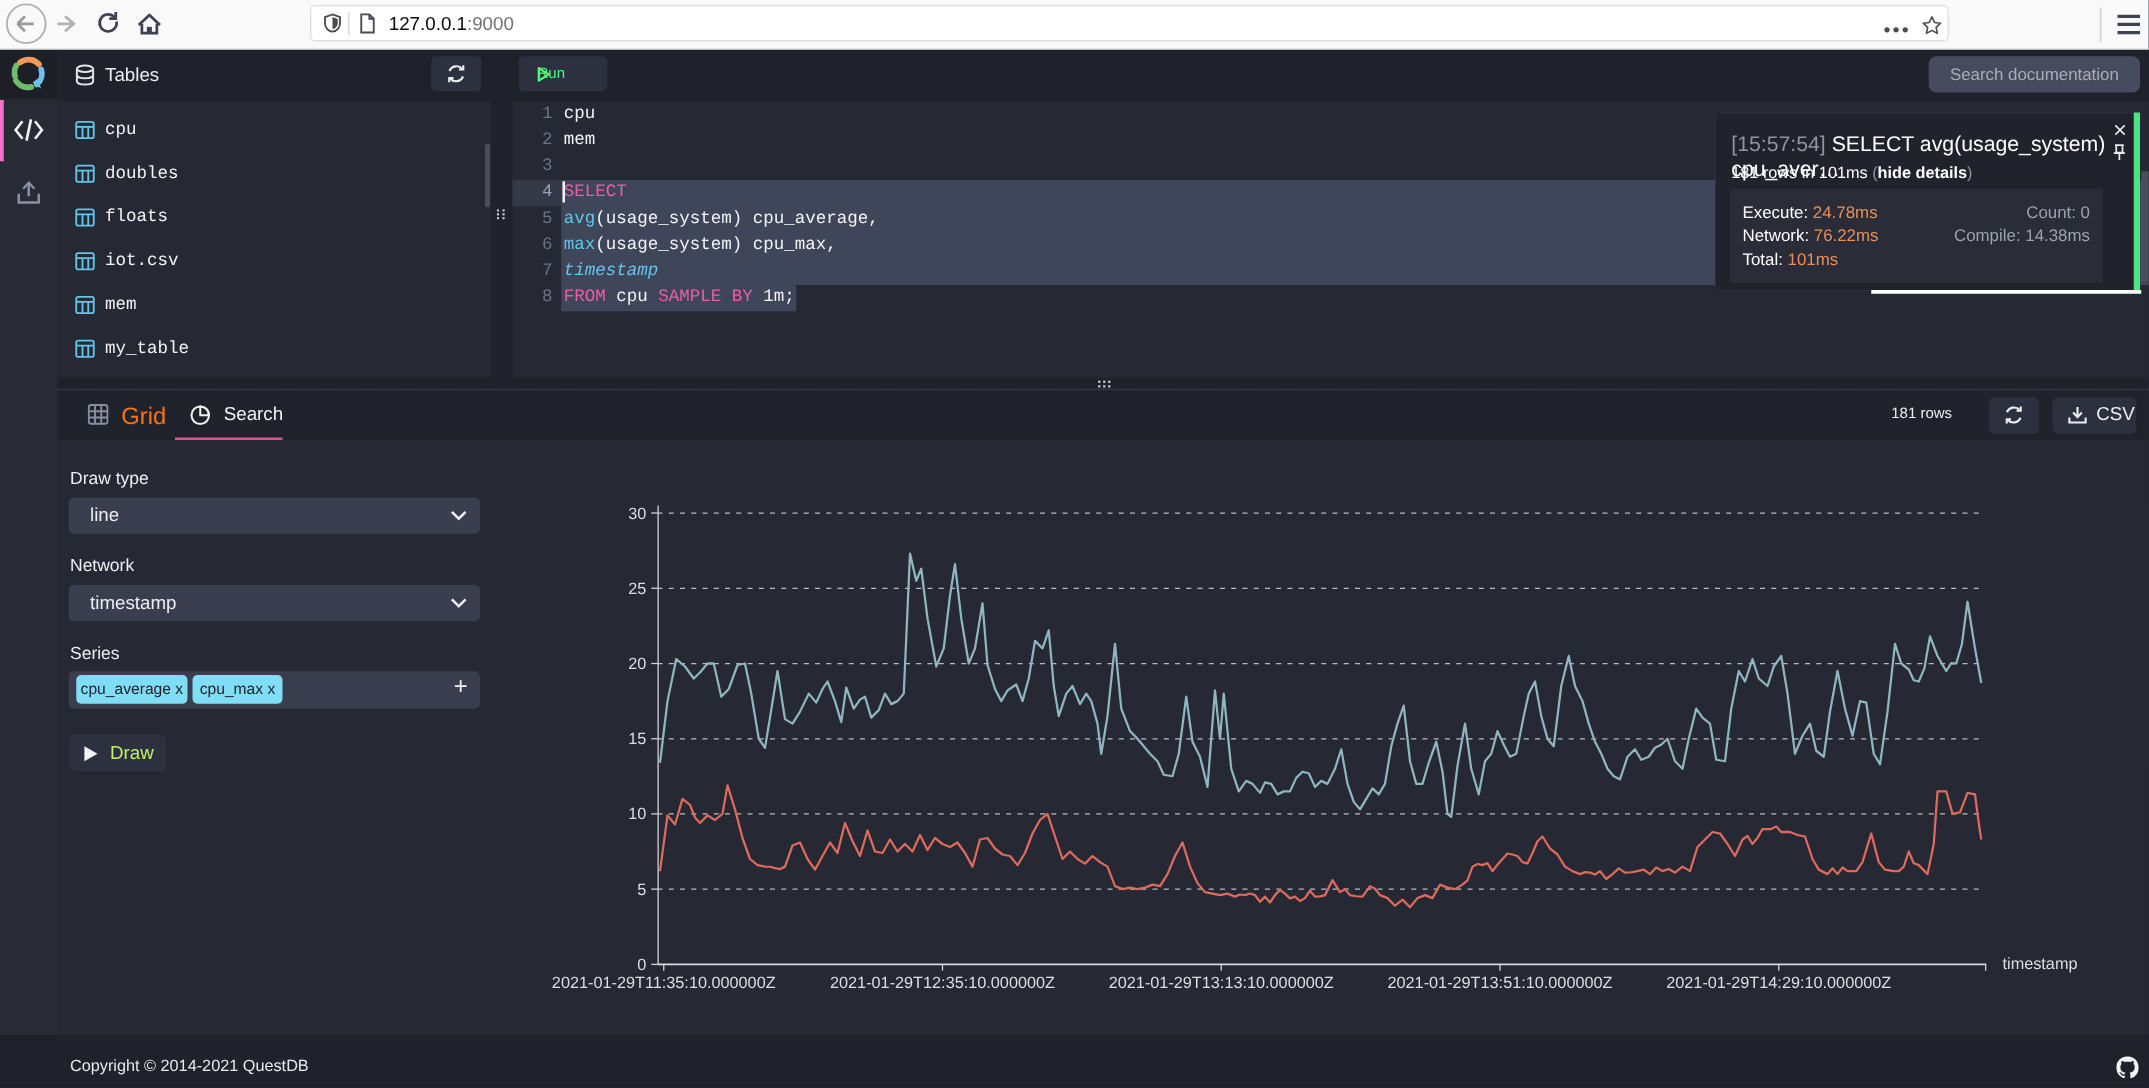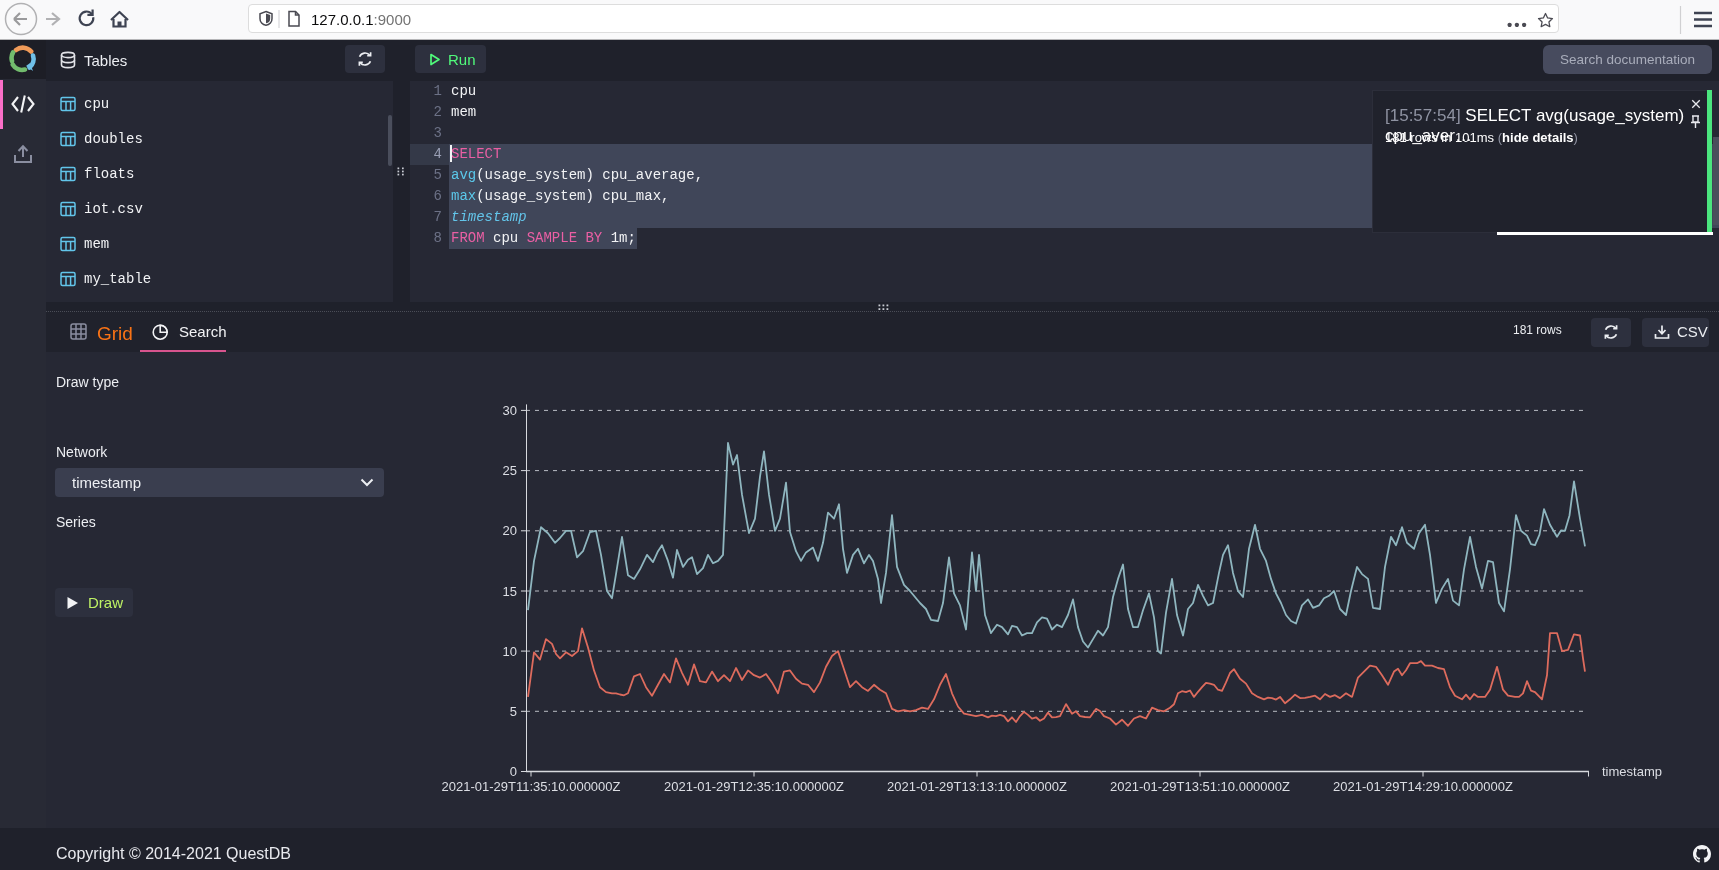--- a/index.html
+++ b/index.html
@@ -182,21 +182,21 @@
           <rect x="5" y="3.6" width="1.7" height="1.7"></rect>
           <rect x="0.5" y="6.7" width="1.7" height="1.7"></rect>
           <rect x="5" y="6.7" width="1.7" height="1.7"></rect>
         </g>
     </svg>
 
     <div class="abs btn" style="left:415px;top:5px;width:71px;height:28px"></div>
     <svg class="abs" style="left:429px;top:13px" width="12" height="13" viewBox="0 0 12 13">
       <path d="M2 1.5 L10 6.5 L2 11.5 z" fill="none" stroke="#50fa7b" stroke-width="1.7" stroke-linejoin="round"></path>
     </svg>
-    <div class="abs" style="left:448px;top:11px;font-size:15px;color:#50fa7b">Run</div>
+    <div class="abs" style="left:430px;top:11px;font-size:12px;color:#50fa7b">Run</div>
 
     <div class="abs" style="left:1543px;top:5px;width:169px;height:29px;background:#474b5e;border-radius:6px;color:#a9adbb;font-size:13.5px;text-align:center;line-height:29px">Search documentation</div>
 
     <div id="editor" class="abs">
 
       <div class="abs" style="left:39px;top:63px;width:1270px;height:84px;background:#404659"></div>
       <div class="abs" style="left:39px;top:147px;width:188px;height:21px;background:#404659"></div>
       <div class="abs" style="left:0px;top:63px;width:39px;height:21px;background:#343948"></div>
       <div class="ln" style="top:0px">1</div>
       <div class="ln" style="top:21px">2</div>
@@ -254,37 +254,48 @@
       <div class="abs btn" style="left:1596px;top:6px;width:67px;height:29px"></div>
       <svg class="abs" style="left:1608px;top:12px" width="16" height="16" viewBox="0 0 16 16">
         <path d="M8 1.5 v8 M4.5 6 L8 9.8 L11.5 6" stroke="#eceef2" stroke-width="1.7" fill="none"></path>
         <path d="M1.5 10 v4 h13 v-4" stroke="#eceef2" stroke-width="1.7" fill="none"></path>
       </svg>
       <div class="abs" style="left:1631px;top:11px;font-size:15px;color:#eceef2">CSV</div>
     </div>
 
     <div id="content" class="abs">
       <div class="abs" style="left:10px;top:22px;font-size:14px;color:#eceef2">Draw type</div>
+      <div class="abs select" style="left:9px;top:46px;width:329px;height:29px">
+        <div class="abs" style="left:17px;top:6px;font-size:15px;color:#eceef2">line</div>
+        <svg class="abs" style="left:305px;top:10px" width="14" height="9" viewBox="0 0 14 9">
+            <path d="M1.5 1.5 L7 7 L12.5 1.5" stroke="#eceef2" stroke-width="2" fill="none"></path>
+          </svg>
+      </div>
       <div class="abs" style="left:10px;top:92px;font-size:14px;color:#eceef2">Network</div>
       <div class="abs select" style="left:9px;top:116px;width:329px;height:29px">
         <div class="abs" style="left:17px;top:6px;font-size:15px;color:#eceef2">timestamp</div>
         <svg class="abs" style="left:305px;top:10px" width="14" height="9" viewBox="0 0 14 9">
             <path d="M1.5 1.5 L7 7 L12.5 1.5" stroke="#eceef2" stroke-width="2" fill="none"></path>
           </svg>
       </div>
       <div class="abs" style="left:10px;top:162px;font-size:14px;color:#eceef2">Series</div>
+      <div class="abs select" style="left:9px;top:185px;width:329px;height:30px">
+        <div class="abs" style="left:6px;top:3px;width:89px;height:23px;background:#7fdef5;border-radius:4px;color:#21222c;font-size:12.5px;line-height:23px;text-align:center;white-space:nowrap;overflow:hidden">cpu_average x</div>
+        <div class="abs" style="left:99px;top:3px;width:72px;height:23px;background:#7fdef5;border-radius:4px;color:#21222c;font-size:12.5px;line-height:23px;text-align:center;white-space:nowrap;overflow:hidden">cpu_max x</div>
+        <div class="abs" style="left:308px;top:2px;color:#f2f3f5;font-size:19px">+</div>
+      </div>
       <div class="abs btn" style="left:9px;top:236px;width:78px;height:29px"></div>
       <svg class="abs" style="left:20px;top:244px" width="13" height="14" viewBox="0 0 13 14">
           <path d="M1.5 1 L12 7 L1.5 13 z" fill="#f2f3f5"></path>
         </svg>
       <div class="abs" style="left:42px;top:242px;font-size:15px;color:#bef264">Draw</div>
     </div>
 
     <div id="footer" class="abs">
-      <div class="abs" style="left:56px;top:17px;font-size:16px;color:#e8e9ee">Copyright © 2014-2021 QuestDB</div>
+      <div class="abs" style="left:56px;top:17px;font-size:13px;color:#e8e9ee">Copyright © 2014-2021 QuestDB</div>
       <svg class="abs" style="left:1693px;top:17px" width="18" height="18" viewBox="0 0 16 16">
         <path fill="#f2f3f5" d="M8 0C3.58 0 0 3.58 0 8c0 3.54 2.29 6.53 5.47 7.59.4.07.55-.17.55-.38 0-.19-.01-.82-.01-1.49-2.01.37-2.53-.49-2.69-.94-.09-.23-.48-.94-.82-1.13-.28-.15-.68-.52-.01-.53.63-.01 1.08.58 1.23.82.72 1.21 1.87.87 2.33.66.07-.52.28-.87.51-1.07-1.78-.2-3.64-.89-3.64-3.95 0-.87.31-1.59.82-2.15-.08-.2-.36-1.02.08-2.12 0 0 .67-.21 2.2.82.64-.18 1.32-.27 2-.27s1.36.09 2 .27c1.53-1.04 2.2-.82 2.2-.82.44 1.1.16 1.92.08 2.12.51.56.82 1.27.82 2.15 0 3.07-1.87 3.75-3.65 3.95.29.25.54.73.54 1.48 0 1.07-.01 1.93-.01 2.2 0 .21.15.46.55.38A8.01 8.01 0 0 0 16 8c0-4.42-3.58-8-8-8z"></path>
       </svg>
     </div>
   </div>
 
   <svg id="chartsvg" class="abs" style="left:0;top:0;" width="1719" height="870" viewBox="0 0 1719 870">
   <line x1="526" y1="711.3" x2="1588" y2="711.3" class="gridline"></line>
   <line x1="526" y1="651.1" x2="1588" y2="651.1" class="gridline"></line>
   <line x1="526" y1="591.0" x2="1588" y2="591.0" class="gridline"></line>
@@ -321,20 +332,27 @@
   <text x="1602" y="775.5" font-size="13" fill="#dcdee4" font-family="Liberation Sans, sans-serif">timestamp</text>
   <polyline points="528.0,610.2 534.0,560.9 541.0,527.2 548.0,533.2 555.0,542.8 560.0,538.0 566.0,530.8 571.0,530.8 577.0,557.3 583.0,551.2 590.0,532.0 596.0,530.8 601.0,554.9 607.0,591.0 612.0,598.2 616.0,574.1 622.0,536.8 628.0,575.3 634.0,578.9 640.0,569.3 647.0,554.9 653.0,562.1 658.0,551.2 662.0,545.2 668.0,560.9 673.0,577.7 677.0,550.0 683.0,566.9 688.0,559.7 692.0,557.3 697.0,574.1 703.0,568.1 708.0,554.9 713.0,563.3 718.0,560.9 723.0,554.9 728.0,442.9 733.0,464.6 737.0,455.0 742.0,494.7 749.0,533.2 755.0,518.7 760.0,476.6 764.0,451.3 769.0,494.7 775.0,530.8 780.0,518.7 786.0,482.6 790.0,532.0 796.0,551.2 801.0,560.9 806.0,552.4 813.0,547.6 818.0,560.9 823.0,542.8 828.0,512.7 834.0,518.7 839.0,504.3 843.0,548.8 847.0,572.9 853.0,554.9 858.0,548.8 864.0,563.3 869.0,554.9 873.0,560.9 878.0,578.9 881.0,603.0 886.0,572.9 892.0,515.1 897.0,566.9 904.0,584.9 910.0,591.0 915.0,597.0 920.0,603.0 926.0,609.0 931.0,619.8 938.0,621.0 943.0,603.0 949.0,557.3 954.0,593.4 960.0,605.4 966.0,629.5 972.0,552.4 976.0,591.0 979.0,554.9 985.0,615.0 991.0,633.1 997.0,624.7 1002.0,627.1 1008.0,634.3 1012.0,625.9 1017.0,627.1 1022.0,635.5 1027.0,633.1 1032.0,633.1 1037.0,622.3 1042.0,617.4 1047.0,618.6 1052.0,629.5 1057.0,624.7 1062.0,627.1 1068.0,615.0 1073.0,599.4 1078.0,627.1 1083.0,641.5 1088.0,647.5 1093.0,639.1 1098.0,630.7 1103.0,635.5 1108.0,627.1 1113.0,597.0 1118.0,578.9 1123.0,564.5 1128.0,609.0 1133.0,627.1 1138.0,627.1 1143.0,610.2 1149.0,593.4 1154.0,617.4 1158.0,651.1 1161.0,653.5 1166.0,612.6 1172.0,578.9 1177.0,615.0 1183.0,635.5 1188.0,609.0 1193.0,603.0 1198.0,584.9 1203.0,595.8 1208.0,605.4 1213.0,603.0 1219.0,572.9 1223.0,554.9 1228.0,545.2 1233.0,572.9 1238.0,591.0 1243.0,597.0 1249.0,548.8 1255.0,524.8 1260.0,548.8 1266.0,560.9 1271.0,578.9 1276.0,593.4 1281.0,603.0 1286.0,615.0 1291.0,621.0 1296.0,623.5 1302.0,605.4 1308.0,599.4 1313.0,607.8 1319.0,605.4 1324.0,598.2 1329.0,595.8 1334.0,591.0 1340.0,609.0 1346.0,615.0 1351.0,591.0 1357.0,566.9 1362.0,574.1 1368.0,578.9 1373.0,607.8 1380.0,609.0 1385.0,566.9 1391.0,536.8 1396.0,545.2 1402.0,527.2 1407.0,542.8 1414.0,548.8 1419.0,533.2 1425.0,524.8 1430.0,554.9 1436.0,603.0 1442.0,588.6 1448.0,578.9 1453.0,600.6 1459.0,605.4 1464.0,569.3 1470.0,536.8 1476.0,566.9 1482.0,588.6 1488.0,560.9 1493.0,562.1 1499.0,603.0 1504.0,611.4 1510.0,569.3 1516.0,515.1 1521.0,530.8 1527.0,535.6 1531.0,544.2 1535.0,545.2 1539.5,534.7 1544.0,509.1 1550.0,524.8 1557.0,536.8 1561.0,530.5 1565.0,530.8 1569.5,515.4 1574.0,481.4 1580.0,518.7 1585.0,546.4" fill="none" stroke="#8fb6bf" stroke-width="1.8" stroke-linejoin="round"></polyline>
   <polyline points="528.0,696.9 534.0,652.3 540.0,659.6 546.0,639.1 552.0,643.9 556.0,654.0 560.0,658.4 566.0,652.3 572.0,656.0 578.0,651.1 582.0,628.3 588.0,647.5 594.0,670.4 600.0,687.2 606.0,692.1 612.0,693.3 616.0,693.4 620.0,694.5 624.0,695.3 628.0,693.3 634.0,676.4 640.0,674.0 646.0,687.2 652.0,695.7 658.0,684.8 664.0,674.0 670.0,682.4 676.0,658.4 682.0,672.8 688.0,684.8 694.0,664.4 700.0,681.2 706.0,682.4 712.0,671.6 718.0,681.2 724.0,675.2 730.0,681.2 736.0,668.0 742.0,680.0 748.0,670.4 754.0,675.2 760.0,677.6 766.0,674.0 772.0,682.4 778.0,693.3 784.0,671.6 790.0,670.4 796.0,678.8 802.0,683.6 808.0,684.8 814.0,692.1 820.0,682.4 826.0,666.8 832.0,656.0 838.0,651.1 844.0,669.2 850.0,687.2 856.0,681.2 862.0,687.2 868.0,690.9 874.0,684.8 880.0,689.7 886.0,693.3 892.0,708.9 898.0,711.3 904.0,710.1 910.0,711.3 916.0,710.1 922.0,707.7 928.0,708.9 934.0,699.3 940.0,684.8 946.0,674.0 952.0,693.3 958.0,706.5 964.0,713.7 970.0,714.9 976.0,716.1 982.0,714.9 988.0,717.3 992.0,715.6 996.0,716.1 1000.0,714.8 1004.0,716.1 1008.0,721.4 1012.0,717.3 1016.0,722.0 1020.0,716.1 1024.0,711.9 1028.0,714.9 1032.0,718.7 1036.0,717.3 1040.0,720.8 1044.0,718.5 1048.0,712.6 1052.0,717.3 1056.0,717.1 1060.0,716.1 1066.0,704.1 1072.0,713.7 1076.0,711.3 1080.0,716.1 1085.0,717.0 1090.0,717.3 1096.0,708.9 1100.0,711.0 1104.0,716.1 1110.0,718.5 1116.0,724.6 1122.0,719.7 1128.0,725.8 1134.0,718.5 1140.0,716.1 1146.0,718.5 1152.0,707.7 1158.0,710.1 1164.0,711.3 1170.0,707.7 1174.0,704.3 1178.0,693.3 1182.0,691.2 1186.0,692.1 1190.0,690.5 1194.0,696.9 1198.0,691.8 1202.0,687.2 1206.0,682.8 1210.0,683.6 1214.0,684.8 1218.0,689.7 1222.0,690.8 1226.0,682.4 1230.0,673.0 1234.0,669.2 1240.0,678.8 1246.0,683.6 1252.0,693.3 1258.0,696.9 1264.0,699.3 1268.0,697.7 1272.0,698.1 1276.0,699.6 1280.0,696.9 1285.0,703.2 1290.0,699.3 1295.0,694.7 1300.0,698.1 1305.0,697.8 1310.0,696.9 1315.0,695.7 1320.0,699.3 1325.0,694.0 1330.0,696.9 1335.0,695.2 1340.0,698.1 1346.0,693.3 1352.0,696.9 1358.0,677.6 1364.0,671.6 1370.0,665.6 1376.0,666.8 1382.0,675.2 1388.0,684.8 1394.0,671.6 1398.0,668.8 1402.0,675.2 1406.0,670.3 1410.0,663.2 1417.0,663.2 1421.0,661.1 1425.0,665.6 1432.0,665.6 1438.0,668.0 1444.0,669.2 1450.0,687.2 1455.0,695.7 1462.0,699.3 1466.0,694.6 1470.0,699.3 1474.0,694.0 1478.0,696.9 1485.0,696.9 1490.0,689.7 1497.0,666.8 1503.0,689.7 1508.0,695.7 1515.0,696.9 1519.0,696.9 1523.0,693.4 1527.0,681.2 1531.0,690.6 1535.0,692.1 1542.0,699.3 1547.0,675.2 1550.0,633.1 1557.0,633.1 1562.0,651.1 1568.0,649.9 1574.0,634.3 1580.0,635.5 1583.0,658.4 1585.0,671.6" fill="none" stroke="#dd6b5d" stroke-width="1.8" stroke-linejoin="round"></polyline>
   </svg>
 
   <div id="notif" class="abs" style="left:1372px;top:90px;width:340px;height:143px;background:#20222c;border:1px solid #2c2e3a;">
     <div class="abs" style="left:334px;top:-1px;width:5px;height:143px;background:#4be57e"></div>
     <div class="abs" style="left:124px;top:141px;width:216px;height:3px;background:#fff"></div>
     <div class="abs" style="left:12px;top:15px;font-size:17px;color:#fff"><span style="color:#8f93a2">[15:57:54]</span> SELECT avg(usage_system) cpu_aver…</div>
     <div class="abs" style="left:12px;top:39px;font-size:13px;color:#fff">181 rows in 101ms <span style="color:#8f93a2">(</span><b>hide details</b><span style="color:#8f93a2">)</span></div>
+    <div class="abs" style="left:11px;top:60px;width:298px;height:75px;background:#2a2c38">
+      <div class="abs" style="left:10px;top:11px;font-size:13.5px;color:#fff">Execute: <span style="color:#e89058">24.78ms</span></div>
+      <div class="abs" style="left:10px;top:30px;font-size:13.5px;color:#fff">Network: <span style="color:#e89058">76.22ms</span></div>
+      <div class="abs" style="left:10px;top:49px;font-size:13.5px;color:#fff">Total: <span style="color:#e89058">101ms</span></div>
+      <div class="abs" style="right:10px;top:11px;font-size:13.5px;color:#9da1b0">Count: 0</div>
+      <div class="abs" style="right:10px;top:30px;font-size:13.5px;color:#9da1b0">Compile: 14.38ms</div>
+    </div>
     <svg class="abs" style="left:318px;top:8px" width="10" height="10" viewBox="0 0 12 12">
       <path d="M1.5 1.5 L10.5 10.5 M10.5 1.5 L1.5 10.5" stroke="#e8e9ee" stroke-width="1.6"></path>
     </svg>
     <svg class="abs" style="left:317px;top:24px" width="11" height="14" viewBox="0 0 11 14">
       <path d="M2 1 h7 M3 1 v6 h5 v-6 M1 7.5 h9 M5.5 7.5 v5.5" stroke="#e8e9ee" stroke-width="1.4" fill="none"></path>
     </svg>
   </div>
   <div class="abs" style="left:1713px;top:137px;width:6px;height:88px;background:#4a4e5c"></div>
 
 </div>

